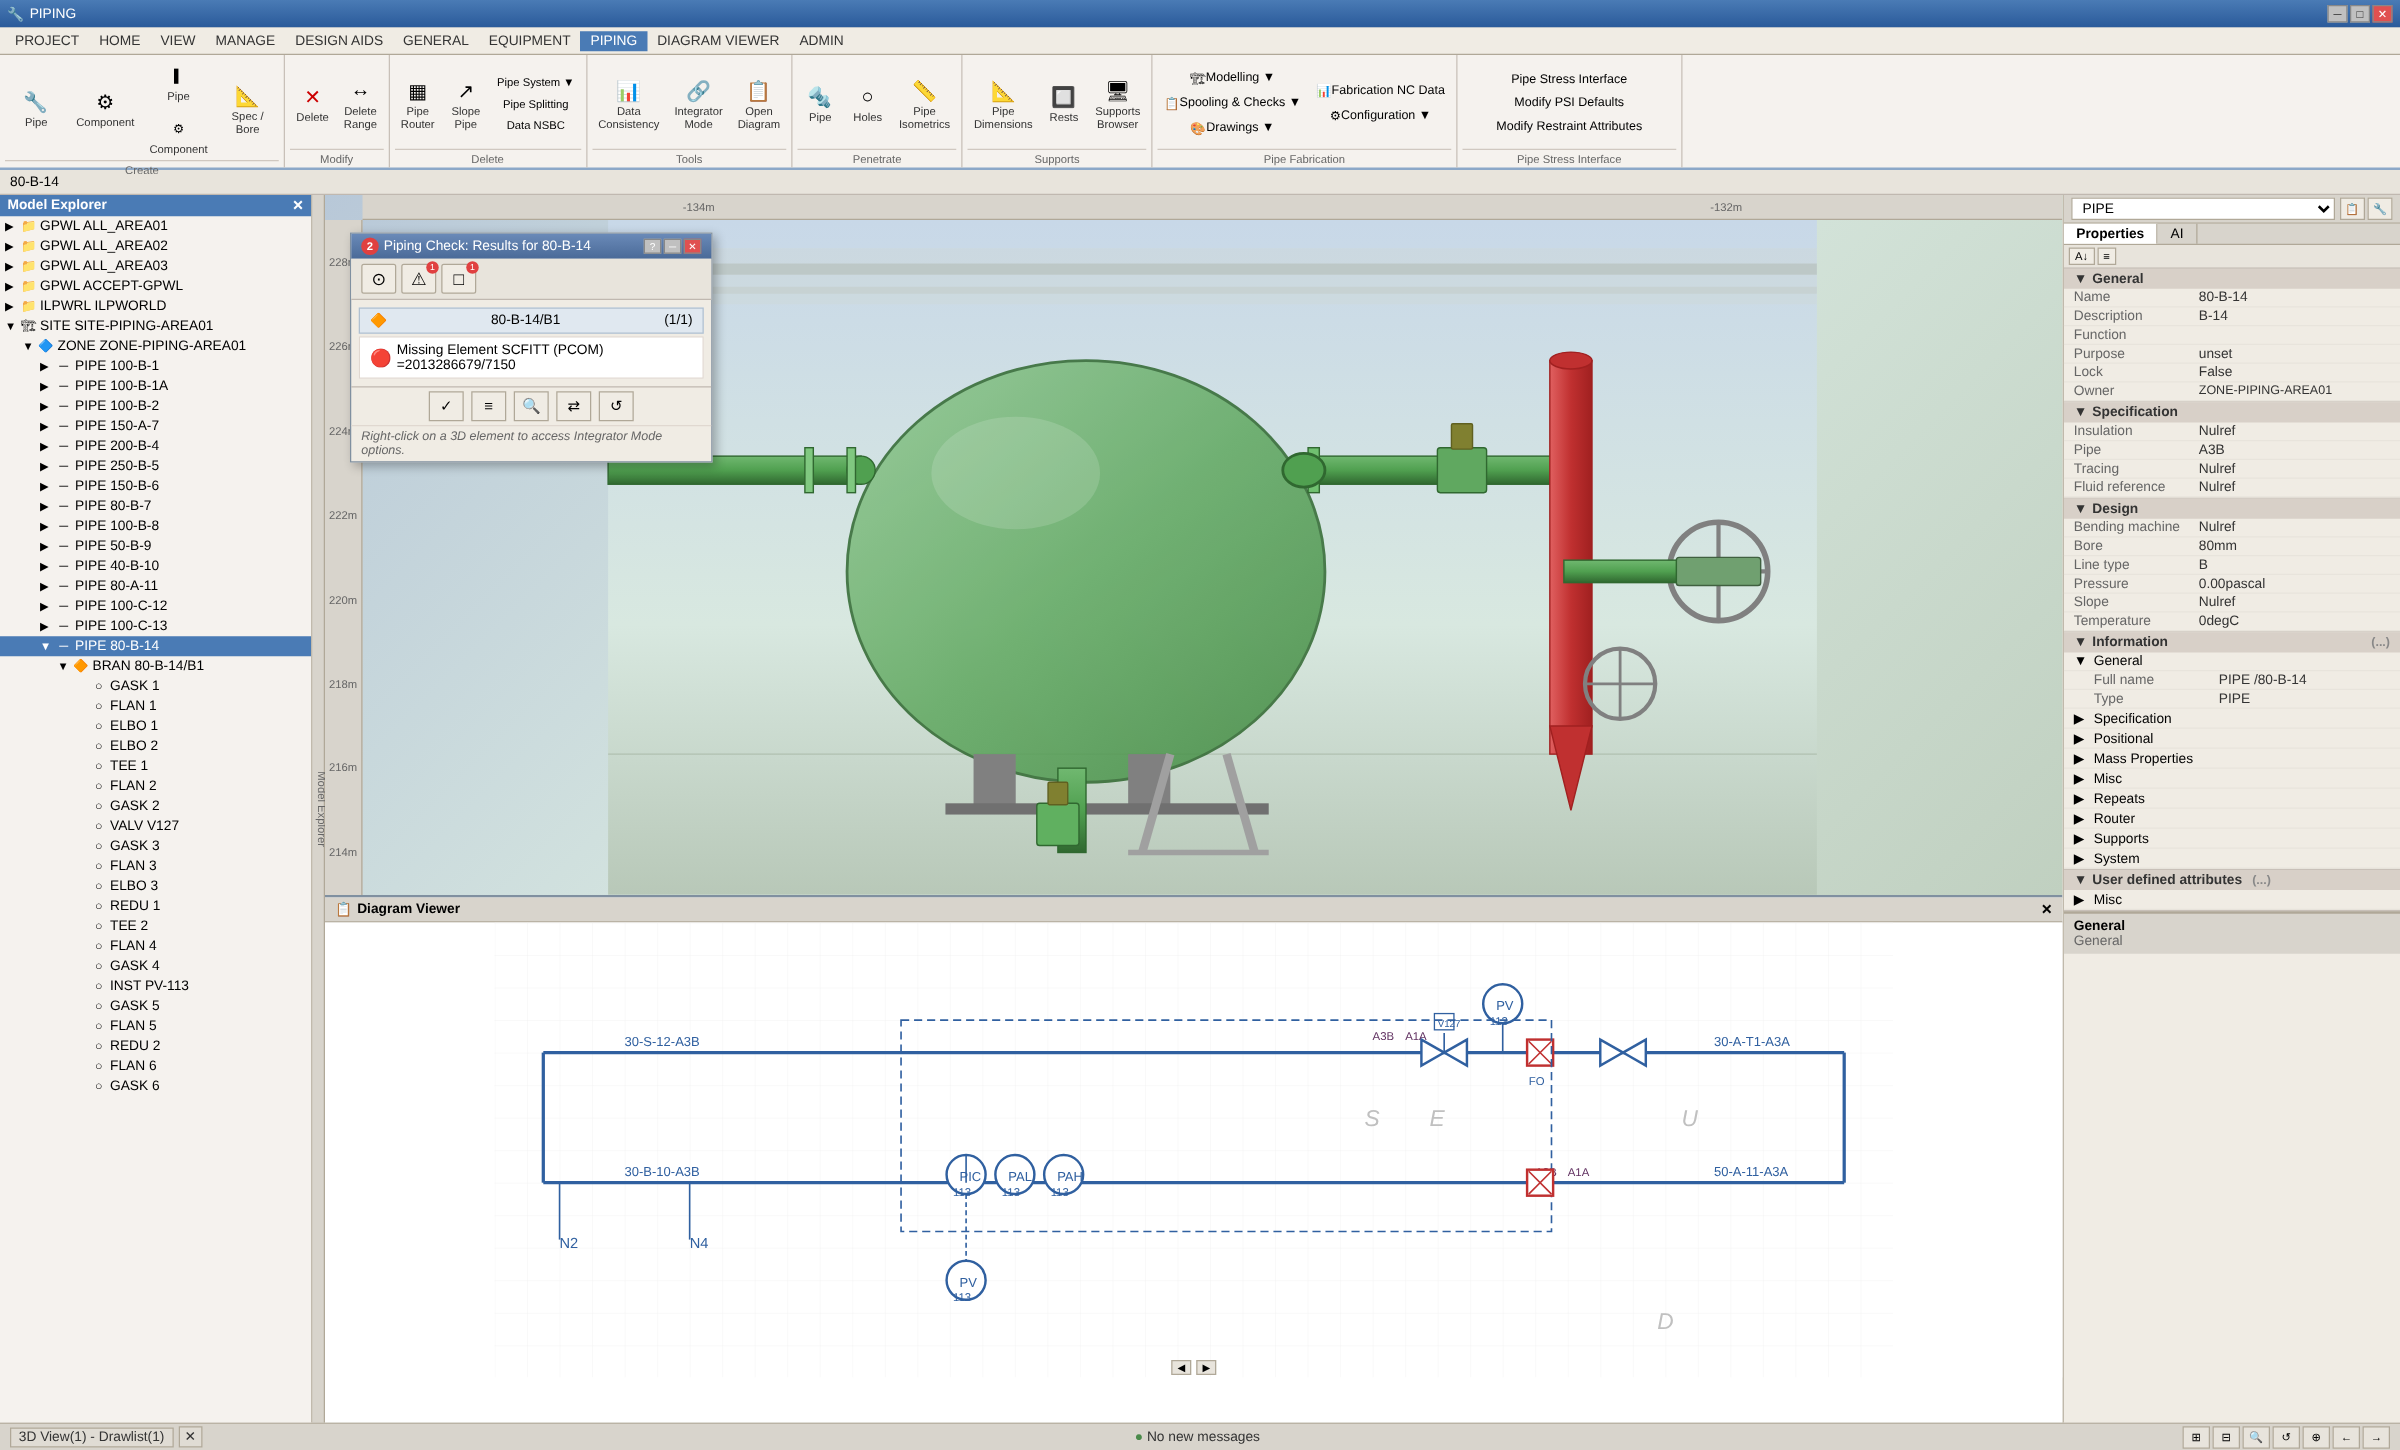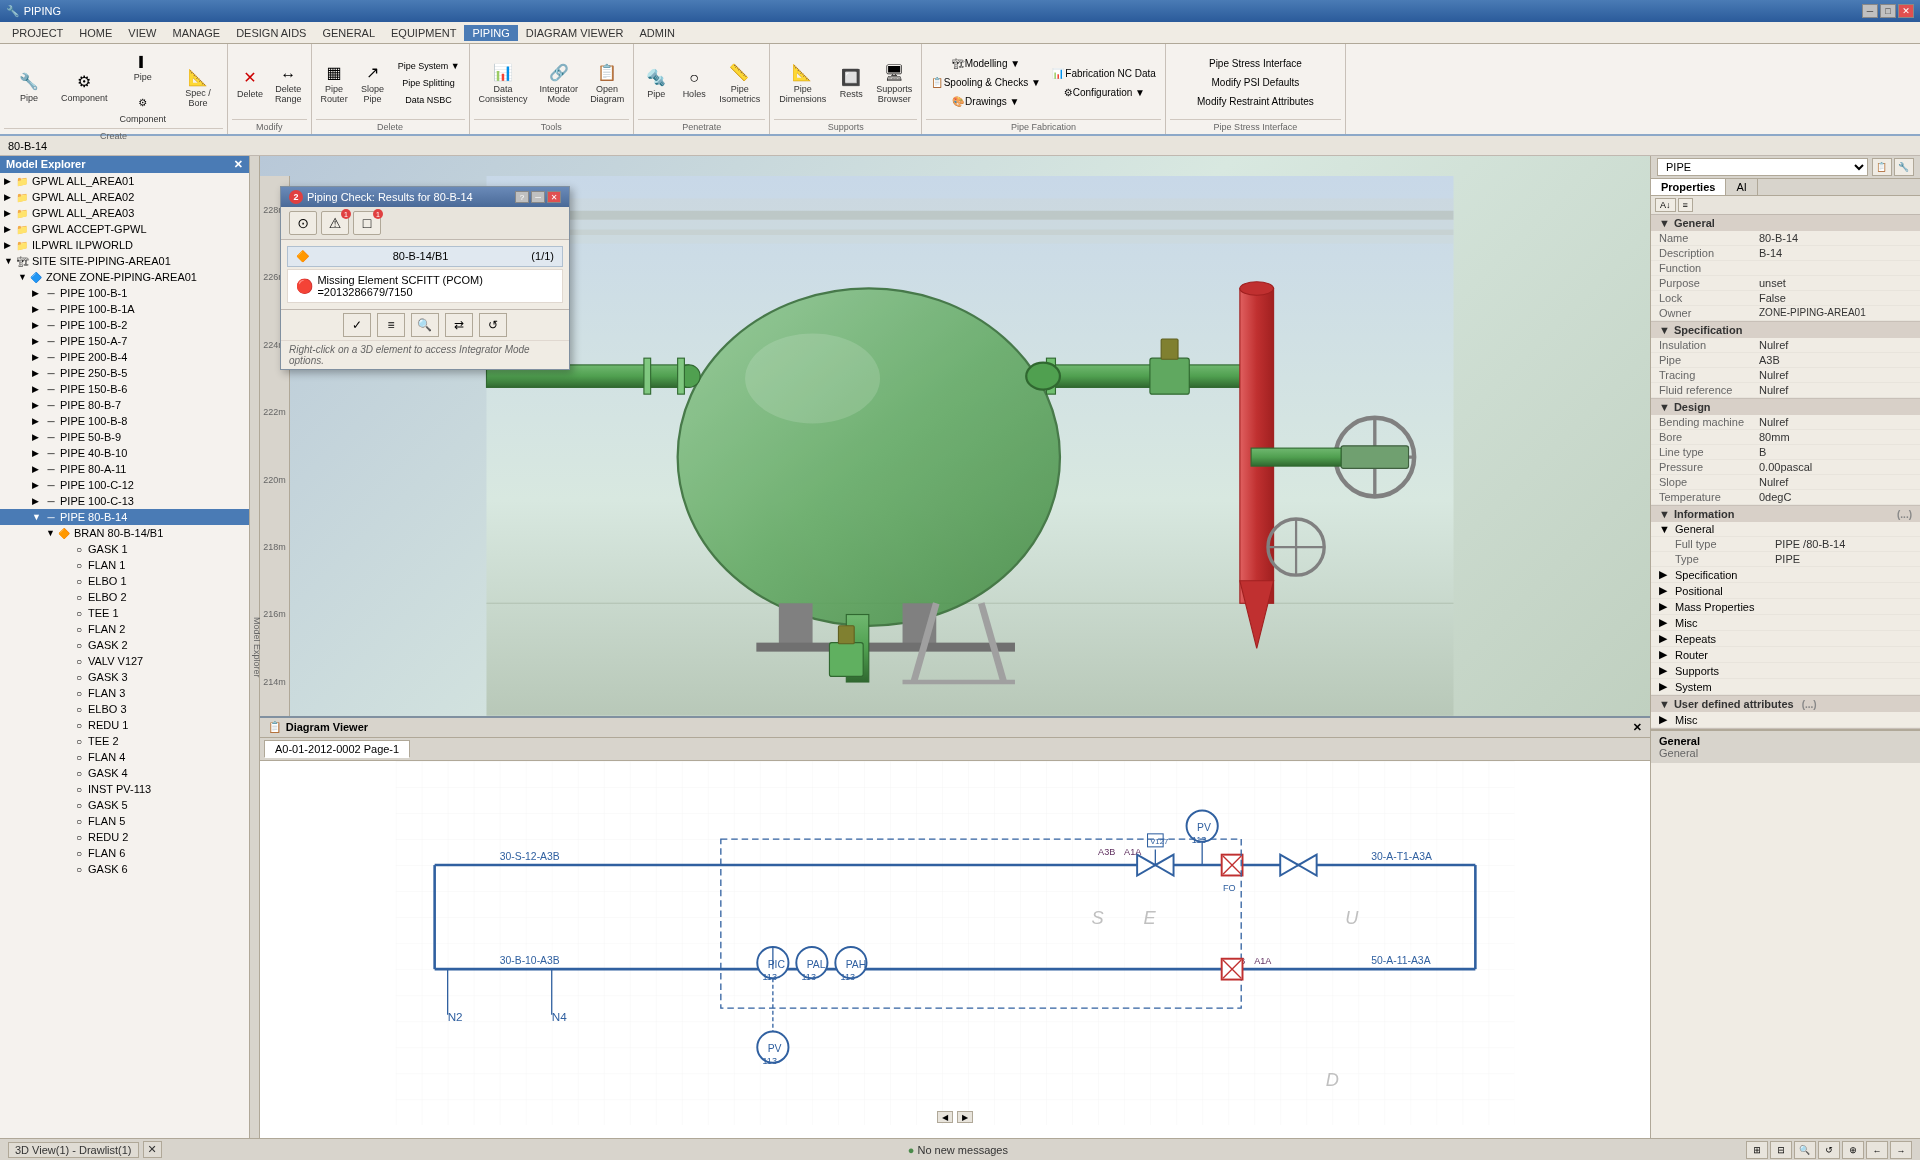--- a/index.html
+++ b/index.html
@@ -573,20 +573,24 @@
   </div>
 
   <div style="width:10px;background:#d8d4cc;display:flex;align-items:center;border-right:1px solid #b0a898;">
     <div style="writing-mode:vertical-rl;font-size:9px;color:#666;padding:2px;">Model Explorer</div>
   </div>
 
   <div id="viewport">
 
     <div id="view3d" style="height:57%;position:relative;overflow:hidden;">
 
+      <div class="view-ruler-h">
+        <span>-134m</span>
+        <span style="margin-left:300px;">-132m</span>
+      </div>
 
       <div class="view-ruler-v">
         <span>228m</span>
         <span>226m</span>
         <span>224m</span>
         <span>222m</span>
         <span>220m</span>
         <span>218m</span>
         <span>216m</span>
         <span>214m</span>
@@ -722,23 +726,20 @@
     </div>
 
     <div id="diagram-viewer" style="position:absolute;bottom:0;left:0;right:0;height:43%;background:white;border-top:2px solid #8090a0;">
       <div class="diagram-header">
         <div style="display:flex;align-items:center;gap:4px;">
           <span>📋</span>
           <span>Diagram Viewer</span>
         </div>
         <div style="cursor:pointer;">✕</div>
       </div>
-      <div style="background:#d8d4cc;padding:2px 4px;border-bottom:1px solid #b0a898;display:flex;">
-        <div class="diagram-tab active">A0-01-2012-0002 Page-1</div>
-      </div>
 
       <div style="position:relative;flex:1;overflow:hidden;background:white;height:calc(100% - 56px);">
         <svg width="100%" height="100%" viewBox="0 0 860 280" preserveAspectRatio="xMidYMid meet">
           <rect width="860" height="280" fill="white"></rect>
 
           <defs>
             <pattern id="grid" width="20" height="20" patternUnits="userSpaceOnUse">
               <path d="M 20 0 L 0 0 0 20" fill="none" stroke="#f0f0f0" stroke-width="0.5"></path>
             </pattern>
           </defs>
@@ -939,21 +940,21 @@
         <span>▼</span>
         <span>Information</span>
         <span style="color:#888;font-size:10px;margin-left:auto;">(...)</span>
       </div>
 
       <div class="prop-expandable">
         <span style="width:16px;">▼</span>
         <span>General</span>
       </div>
       <div class="prop-row" style="padding-left:24px;">
-        <span class="prop-label">Full type</span>
+        <span class="prop-label">Full name</span>
         <span class="prop-value">PIPE /80-B-14</span>
       </div>
       <div class="prop-row" style="padding-left:24px;">
         <span class="prop-label">Type</span>
         <span class="prop-value">PIPE</span>
       </div>
       <div class="prop-expandable">
         <span style="width:16px;">▶</span>
         <span>Specification</span>
       </div>

